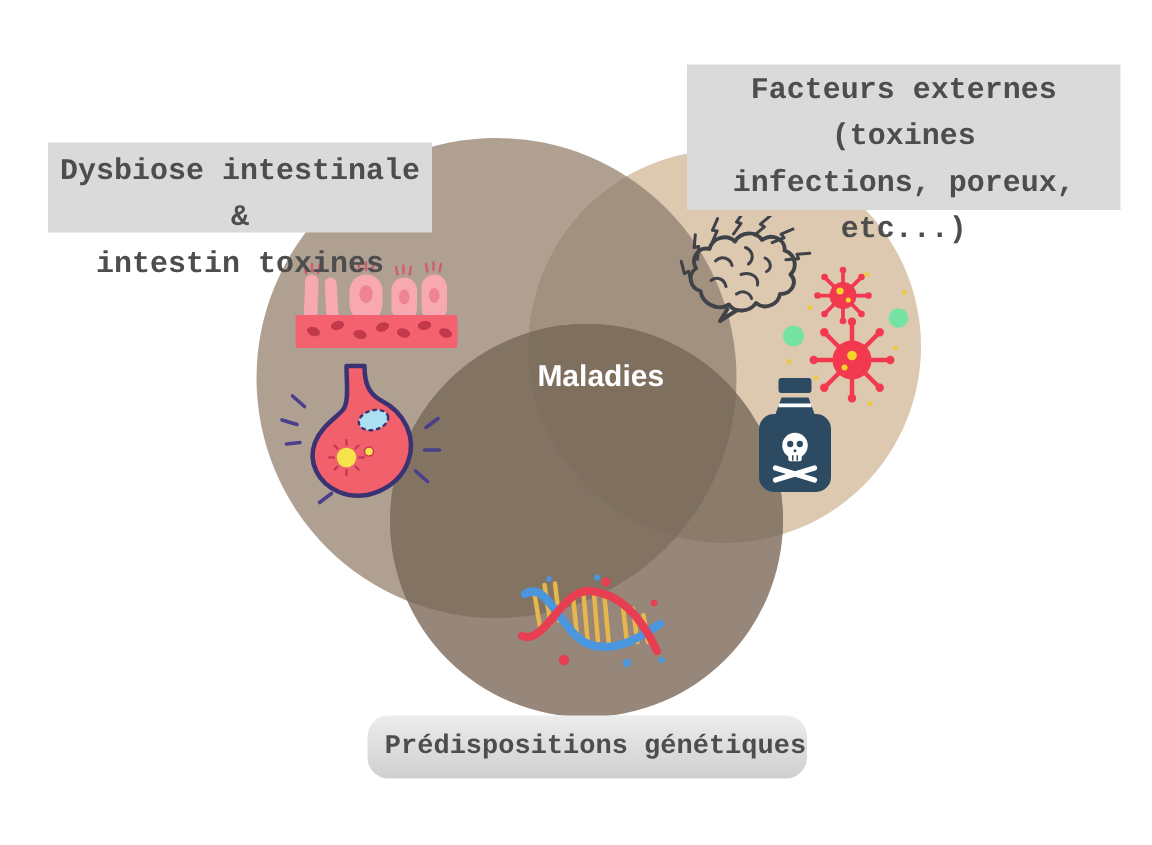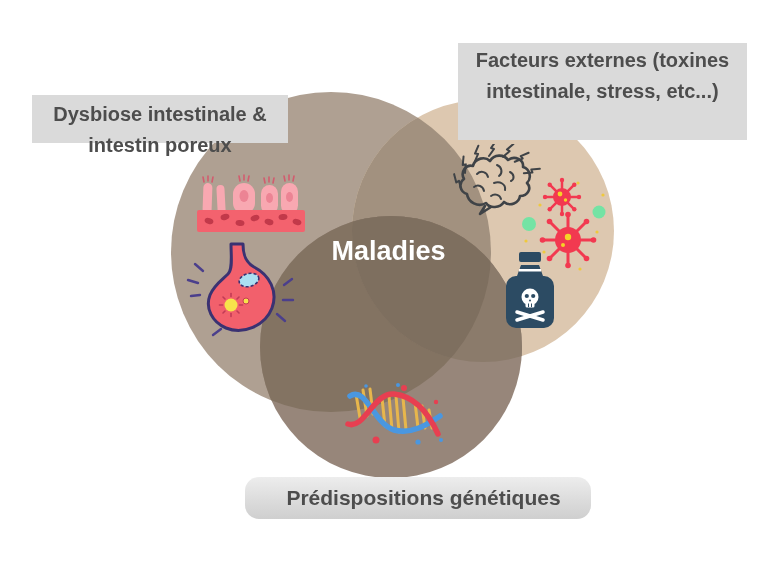--- a/index.html
+++ b/index.html
@@ -1,26 +1,26 @@
 <!DOCTYPE html>
 <html><head>
 <meta charset="utf-8">
 <style>
   * { margin:0; padding:0; box-sizing:border-box; }
   html,body { width:768px; height:563px; }
   body { background:#ffffff; font-family:"Liberation Sans", sans-serif; position:relative; overflow:hidden; }
   .stage { position:absolute; left:0; top:0; width:768px; height:563px; }
   .venn-svg { position:absolute; left:0; top:0; }
   .icon { position:absolute; }
-  .label-box { position:absolute; background:#DADADA; color:#4D4D4D; font-weight:700; text-align:center; }
-  #label-dysbiose { left:32px; top:95px; width:256px; height:48px; font-size:20px; line-height:31px; padding-top:4px; }
+  .label-box { position:absolute; background:#DADADA; color:#4D4D4D; font-weight:700; text-align:center;font-family:Liberation Mono, monospace; }
+  #label-dysbiose { left:32px; top:95px; width:256px; height:60px; font-size:20px; line-height:31px; padding-top:4px; }
   #label-facteurs { left:458px; top:43px; width:289px; height:97px; font-size:20px; line-height:31px; padding-top:2px; }
-  #label-genetiques { left:245px; top:477px; width:346px; height:42px; font-size:21px; line-height:42px; border-radius:14px;
+  #label-genetiques { left:245px; top:477px; width:293px; height:42px; font-size:18px; line-height:42px; border-radius:14px;
       background:linear-gradient(180deg,#ededed 0%,#dcdcdc 55%,#cfcfcf 100%);padding-left:11px; }
-  #center-text { position:absolute; left:256px; top:233px; width:265px; text-align:center; color:#ffffff; font-weight:700; font-size:27px; line-height:37px; }
+  #center-text { position:absolute; left:268px; top:233px; width:265px; text-align:center; color:#ffffff; font-weight:700; font-size:20px; line-height:37px; }
 </style>
 </head>
 <body>
 
 <div class="stage">
 
   <svg class="venn-svg" width="768" height="563" viewBox="0 0 768 563">
     <defs>
       <clipPath id="clipTL">
           <circle cx="331" cy="252" r="160"></circle>
@@ -246,26 +246,26 @@
     <g fill="#4A97E0">
       <circle cx="58" cy="3" r="2"></circle>
         <circle cx="78" cy="60" r="2.6"></circle>
         <circle cx="26" cy="4" r="1.8"></circle>
         <circle cx="101" cy="58" r="2"></circle>
     </g>
   </svg>
 
   <div class="label-box" id="label-dysbiose">
     <div>Dysbiose intestinale &amp;</div>
-    <div>intestin poreux</div>
+    <div>intestin toxines</div>
   </div>
 
   <div class="label-box" id="label-facteurs">
     <div>Facteurs externes (toxines</div>
-    <div>intestinale, stress, etc...)</div>
+    <div>infections, poreux, etc...)</div>
   </div>
 
   <div class="label-box" id="label-genetiques">
     <span>Prédispositions génétiques</span>
   </div>
 
   <div id="center-text">
     <div>Maladies</div>
   </div>
 

